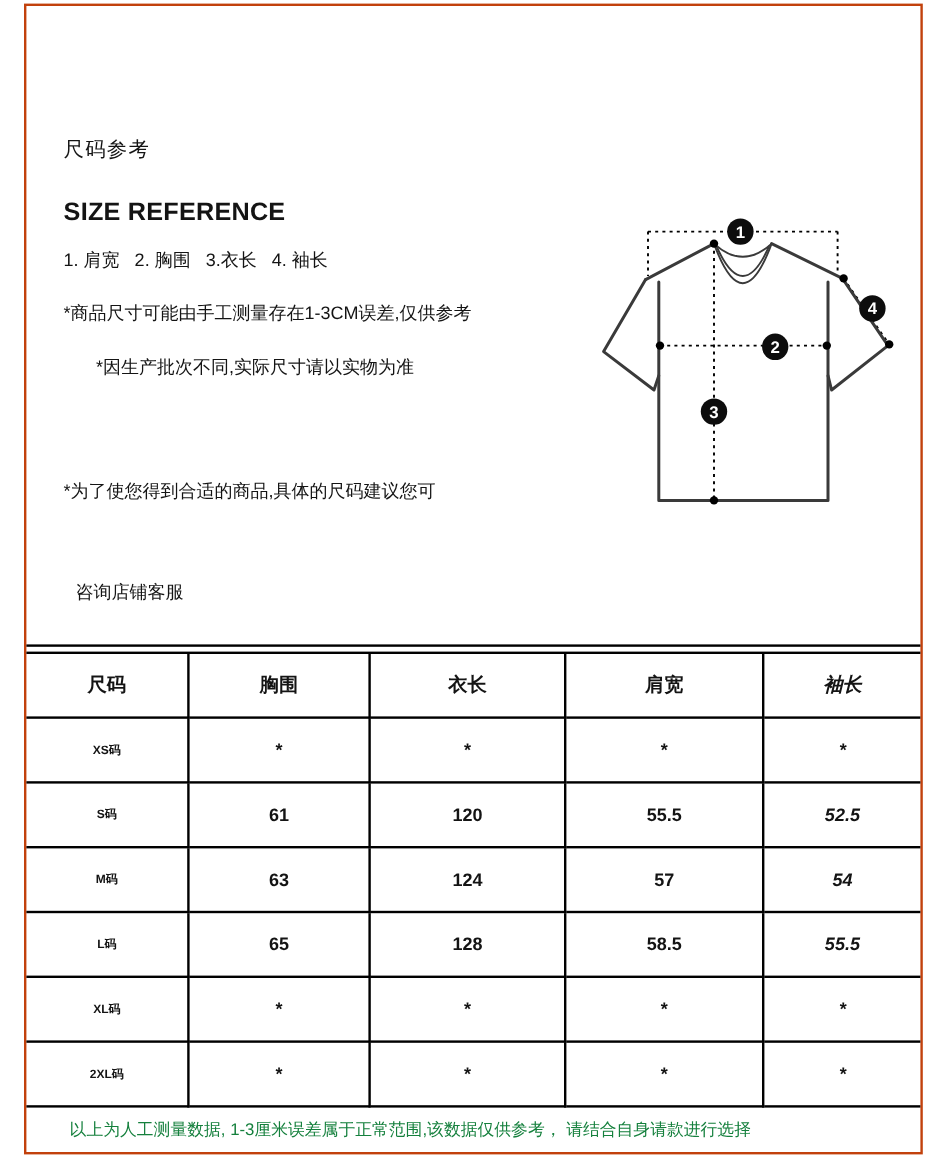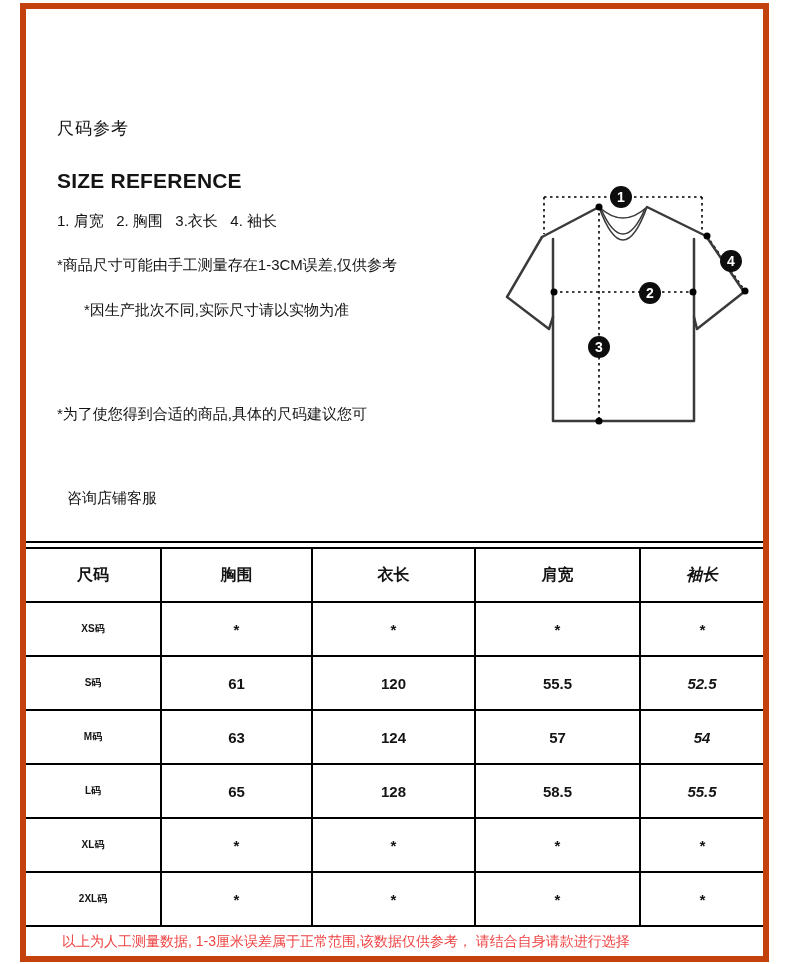--- a/index.html
+++ b/index.html
@@ -1,21 +1,21 @@
 <!DOCTYPE html>
 <html><head>
 <meta charset="utf-8">
 <style>
   * { margin:0; padding:0; box-sizing:border-box; }
   html,body { width:790px; height:964px; background:#ffffff; }
   body { position:relative; font-family:"Liberation Sans","DejaVu Sans",sans-serif; color:#141414; }
 
   .frame {
     position:absolute; left:20px; top:3px; width:749px; height:959px;
-    border:6px solid #c2410c; background:#fff;
+    border:2px solid #c2410c; background:#fff;
   }
 
   
   .intro-item { position:absolute; left:31px; white-space:pre; }
   .cn-title   { top:108px; font-size:17px; letter-spacing:1px; }
   .en-title   { top:160px; font-size:21px; font-weight:700; letter-spacing:0.2px; }
   .measure-list { top:203px; font-size:15px; }
   .note       { font-size:15px; }
   .note-1     { top:247px; }
   .note-2     { top:292px;margin-left:27px; }
@@ -40,21 +40,21 @@
     display:flex; align-items:center; justify-content:center;
   }
   .cell.col-last { border-right:none;font-style:italic; }
   .cell.hdr  { font-size:16px; font-weight:700; }
   .cell.size { font-size:10px; font-weight:700; }
   .cell.val  { font-size:15px; font-weight:700; }
   .table-footer {
     grid-column:1 / -1;
     display:flex; align-items:center;
     padding-left:36px;
-    font-size:14px; color:#ef4444;
+    font-size:14px; color:#15803d;
   }
 </style>
 </head>
 <body>
 
 <div class="frame">
 
   <div class="intro-item cn-title">尺码参考</div>
   <div class="intro-item en-title">SIZE REFERENCE</div>
   <div class="intro-item measure-list">1. 肩宽   2. 胸围   3.衣长   4. 袖长</div>

